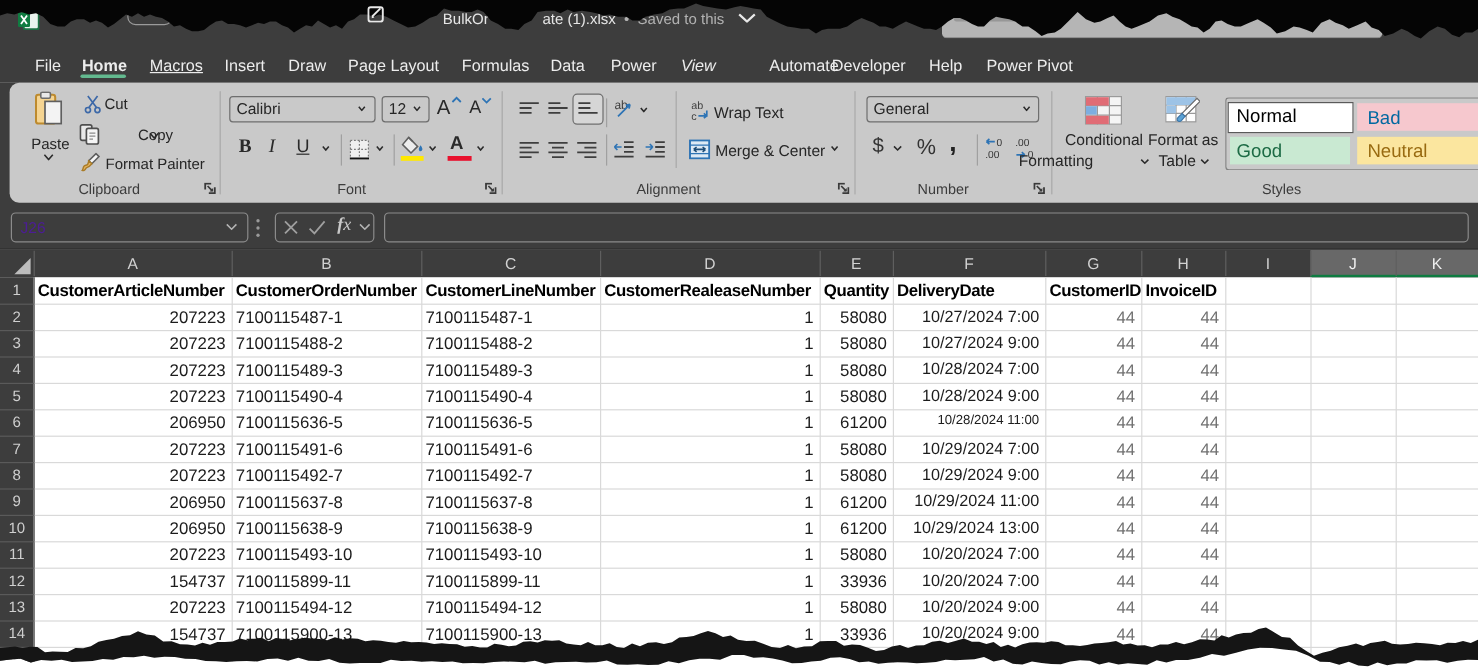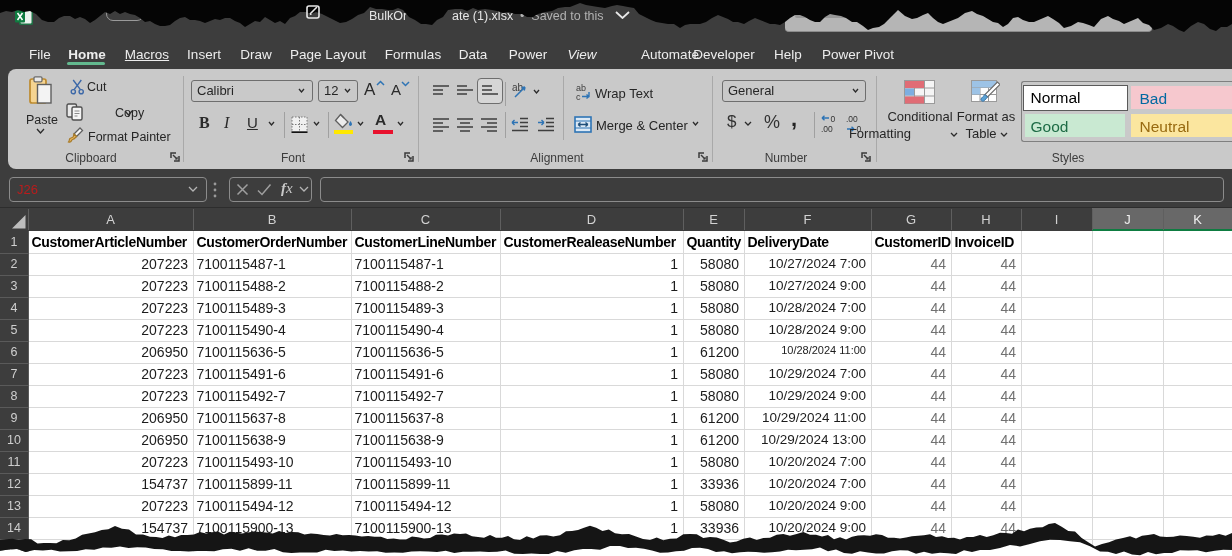--- a/index.html
+++ b/index.html
@@ -257,21 +257,21 @@
 <div class="abs" style="left:1022.5px;top:84.5px;width:105px;height:26.5px;background:#fff;border:1.8px solid #5a5a5a;box-shadow:inset 0 0 0 1.5px #fff;box-sizing:border-box"></div>
 <div class="abs" style="left:1030.5px;top:88.5px;font-size:15.5px;color:#000">Normal</div>
 <div class="abs" style="left:1130.5px;top:85.5px;width:101.5px;height:23px;background:#f6c8ce"></div>
 <div class="abs" style="left:1139.5px;top:89.5px;font-size:15.5px;color:#0369a1">Bad</div>
 <div class="abs" style="left:1025px;top:114px;width:100px;height:23px;background:#c9e9d2"></div>
 <div class="abs" style="left:1030.5px;top:117.5px;font-size:15.5px;color:#1d6b45">Good</div>
 <div class="abs" style="left:1130.5px;top:114px;width:101.5px;height:23px;background:#fbe69f"></div>
 <div class="abs" style="left:1139.5px;top:117.5px;font-size:15.5px;color:#986a10">Neutral</div>
 <div class="lbl" style="left:1068px;top:151px">Styles</div>
 <div class="abs" style="left:9px;top:177px;width:198px;height:25px;border:1px solid #8b8b8b;border-radius:4px;box-sizing:border-box"></div>
-<div class="abs" style="left:17px;top:182px;font-size:13px;color:#b91c1c">J26</div>
+<div class="abs" style="left:17px;top:182px;font-size:13px;color:#4c1d95">J26</div>
 <svg style="position:absolute;left:188px;top:186px" width="10" height="6" viewBox="0 0 10 6">
     <path d="M1 1 L5.0 5 L9 1" fill="none" stroke="#b4b4b4" stroke-width="1.3"></path>
   </svg>
 <svg class="abs" style="left:213px;top:182px" width="4" height="16" viewBox="0 0 4 16">
 <circle cx="2" cy="2" r="1.4" fill="#9a9a9a"></circle>
     <circle cx="2" cy="8" r="1.4" fill="#9a9a9a"></circle>
     <circle cx="2" cy="14" r="1.4" fill="#9a9a9a"></circle>
   </svg>
 <div class="abs" style="left:229px;top:177px;width:83px;height:25px;border:1px solid #8b8b8b;border-radius:4px;box-sizing:border-box"></div>
 <svg class="abs" style="left:236px;top:183px" width="13" height="13" viewBox="0 0 13 13">

